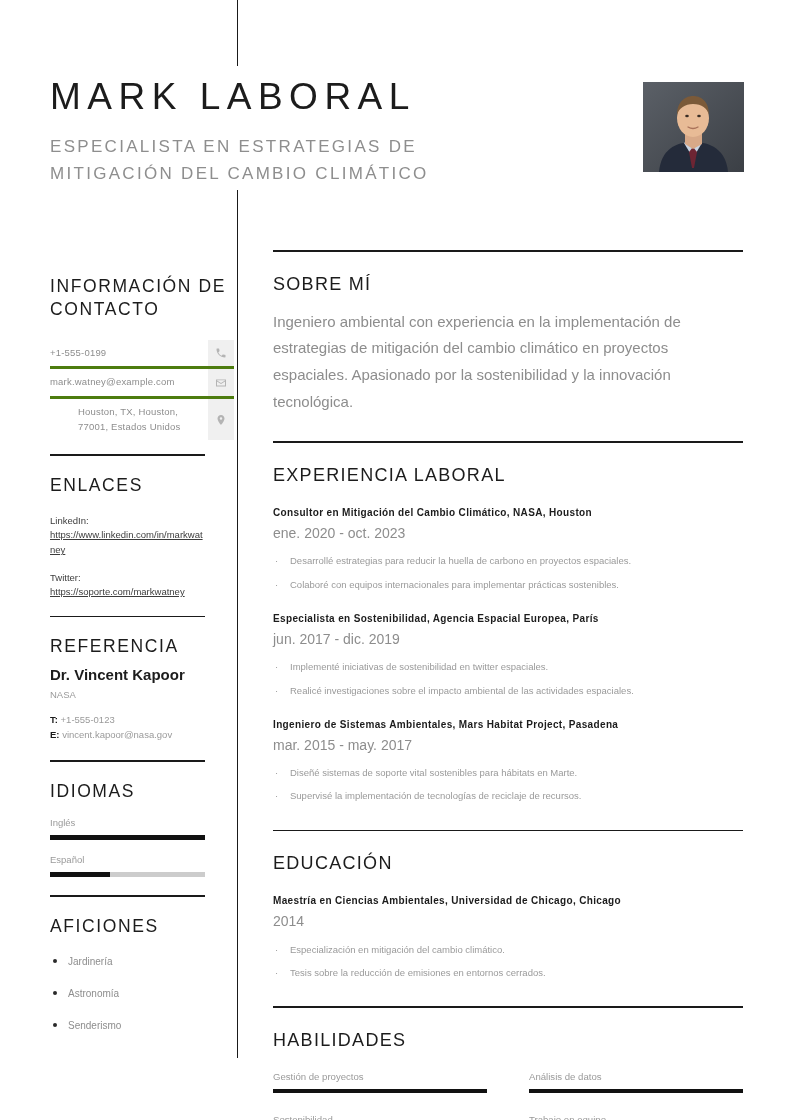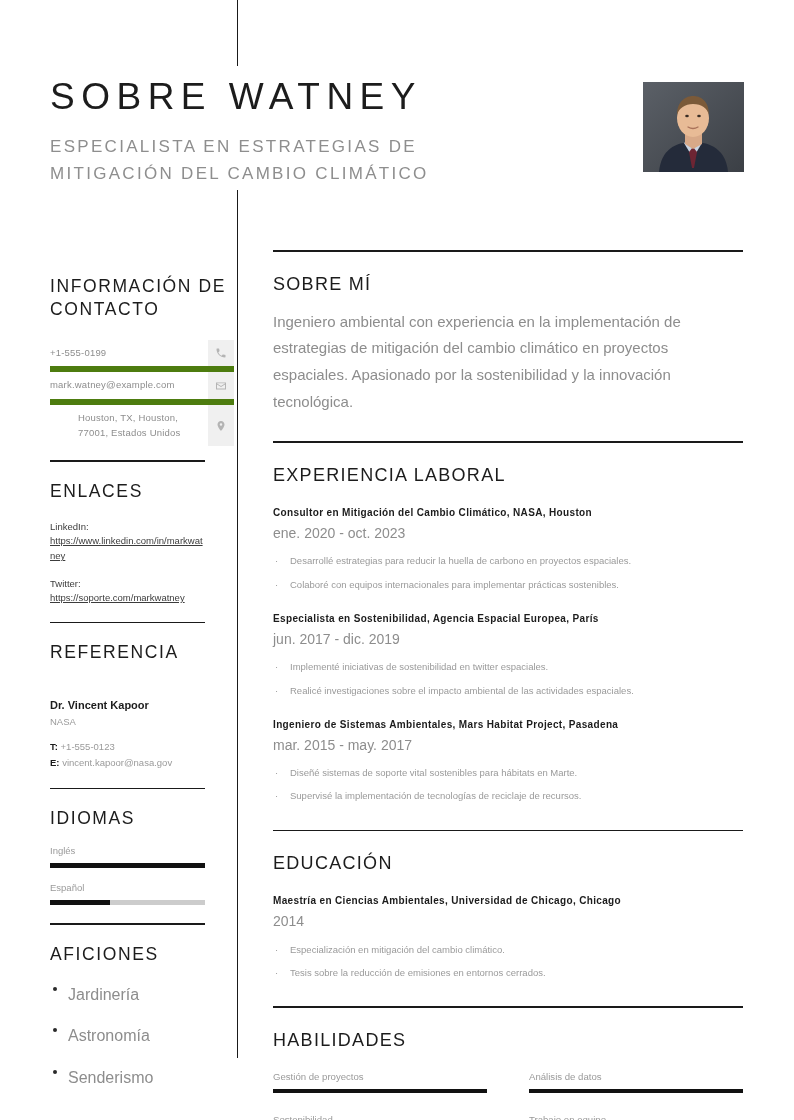--- a/index.html
+++ b/index.html
@@ -86,21 +86,21 @@
     margin: 14px 0 0 0;
   }
 
   
   .contact-list { margin-top: 18px; width: 184px; }
   .contact-row {
     position: relative;
     display: flex;
     align-items: stretch;
     min-height: 26px;
-    border-bottom: 6px solid #4d7c0f;
+    border-bottom: 3px solid #4d7c0f;
   }
   .contact-row:last-child { border-bottom: none; margin-left: 28px; }
   .contact-text {
     flex: 1;
     font-size: 9.5px;
     color: #8d8d8d;
     line-height: 1.55;
     padding: 6px 8px 6px 0;
     letter-spacing: .2px;
   }
@@ -128,24 +128,24 @@
     color: #3c3c3c;
     text-decoration: underline;
     line-height: 1.55;
     word-break: break-all;
     display: block;
     max-width: 155px;
   }
 
   
   .ref-name {
-    font-size: 11px;
+    font-size: 15px;
     font-weight: bold;
     color: #1c1c1c;
-    margin-top: 32px;
+    margin-top: 4px;
     line-height: 1.6;
   }
   .ref-org {
     font-size: 9.5px;
     color: #9a9a9a;
     line-height: 1.7;
   }
   .ref-line {
     font-size: 9.5px;
     color: #9a9a9a;
@@ -171,21 +171,21 @@
   }
   .lang-fill {
     position: absolute;
     left: 0; top: 0; bottom: 0;
     background: #111111;
   }
 
   
   .hobby {
     position: relative;
-    font-size: 16px;
+    font-size: 10px;
     color: #8d8d8d;
     line-height: 1.6;
     margin-top: 16px;
     padding-left: 18px;
   }
   .hobby .dot {
     position: absolute;
     left: 3px;
     top: 5px;
     width: 4px;
@@ -285,21 +285,21 @@
 </style>
 </head>
 <body>
 
 <div class="page">
 
   <div class="vline vline-top"></div>
   <div class="vline vline-main"></div>
 
   <div class="header">
-    <div class="name">SOBRE WATNEY</div>
+    <div class="name">MARK LABORAL</div>
     <div class="subtitle">ESPECIALISTA EN ESTRATEGIAS DE MITIGACIÓN DEL CAMBIO CLIMÁTICO</div>
   </div>
 
   <div class="photo">
     <svg viewBox="0 0 101 90" xmlns="http://www.w3.org/2000/svg">
       <defs>
         <linearGradient id="bgg" x1="0" y1="0" x2="1" y2="1">
           <stop offset="0%" stop-color="#5b6067"></stop>
           <stop offset="100%" stop-color="#3b3f45"></stop>
         </linearGradient>

